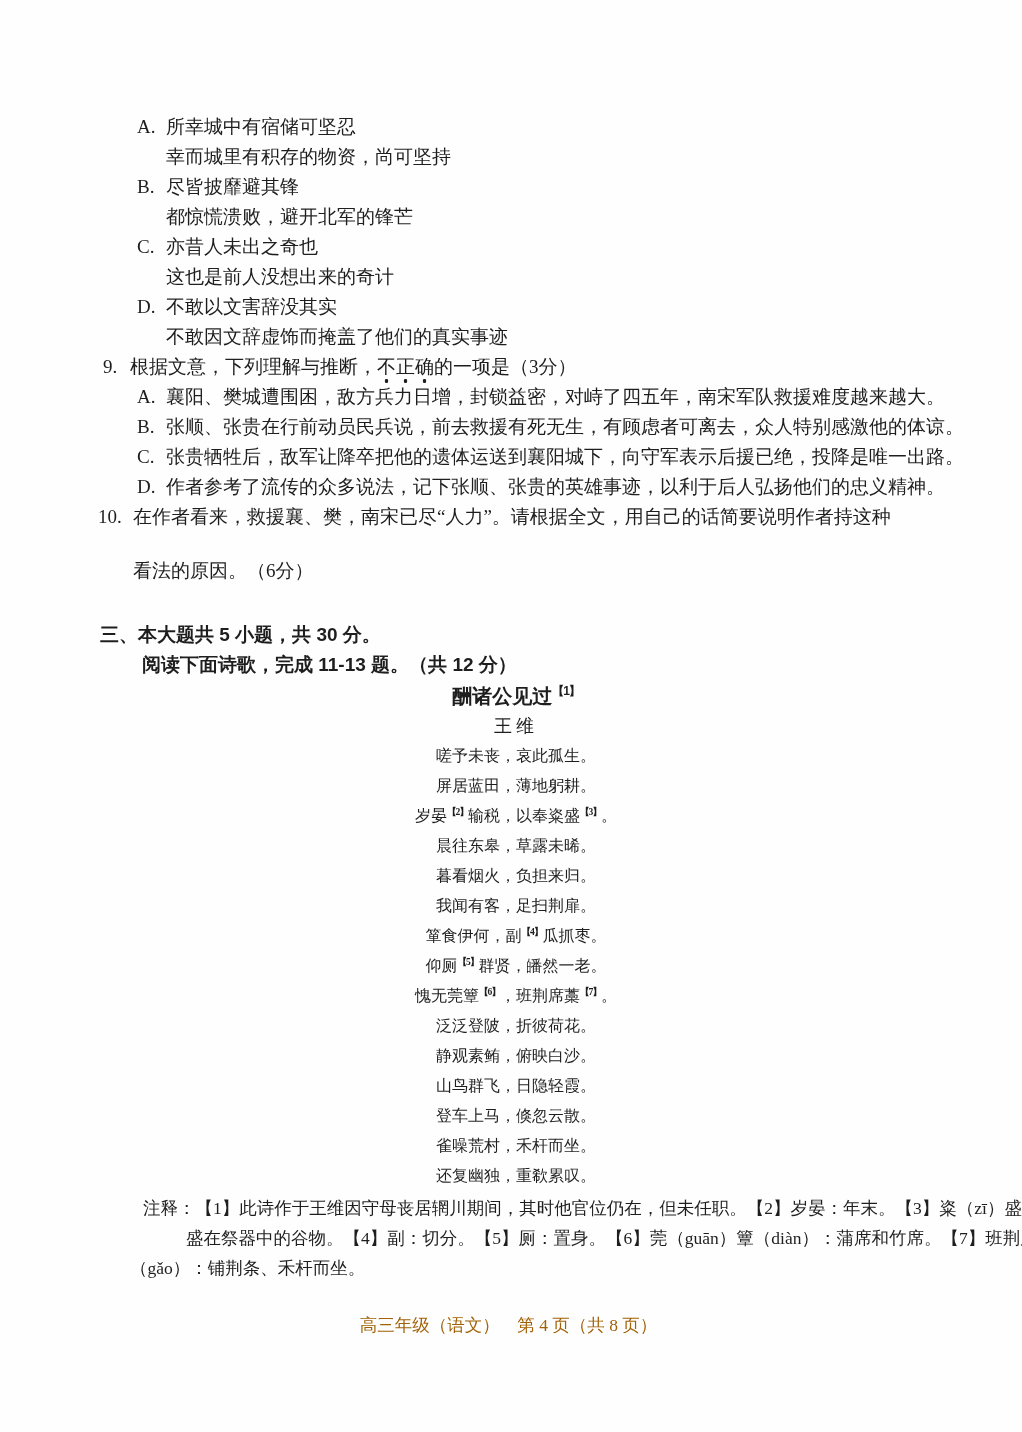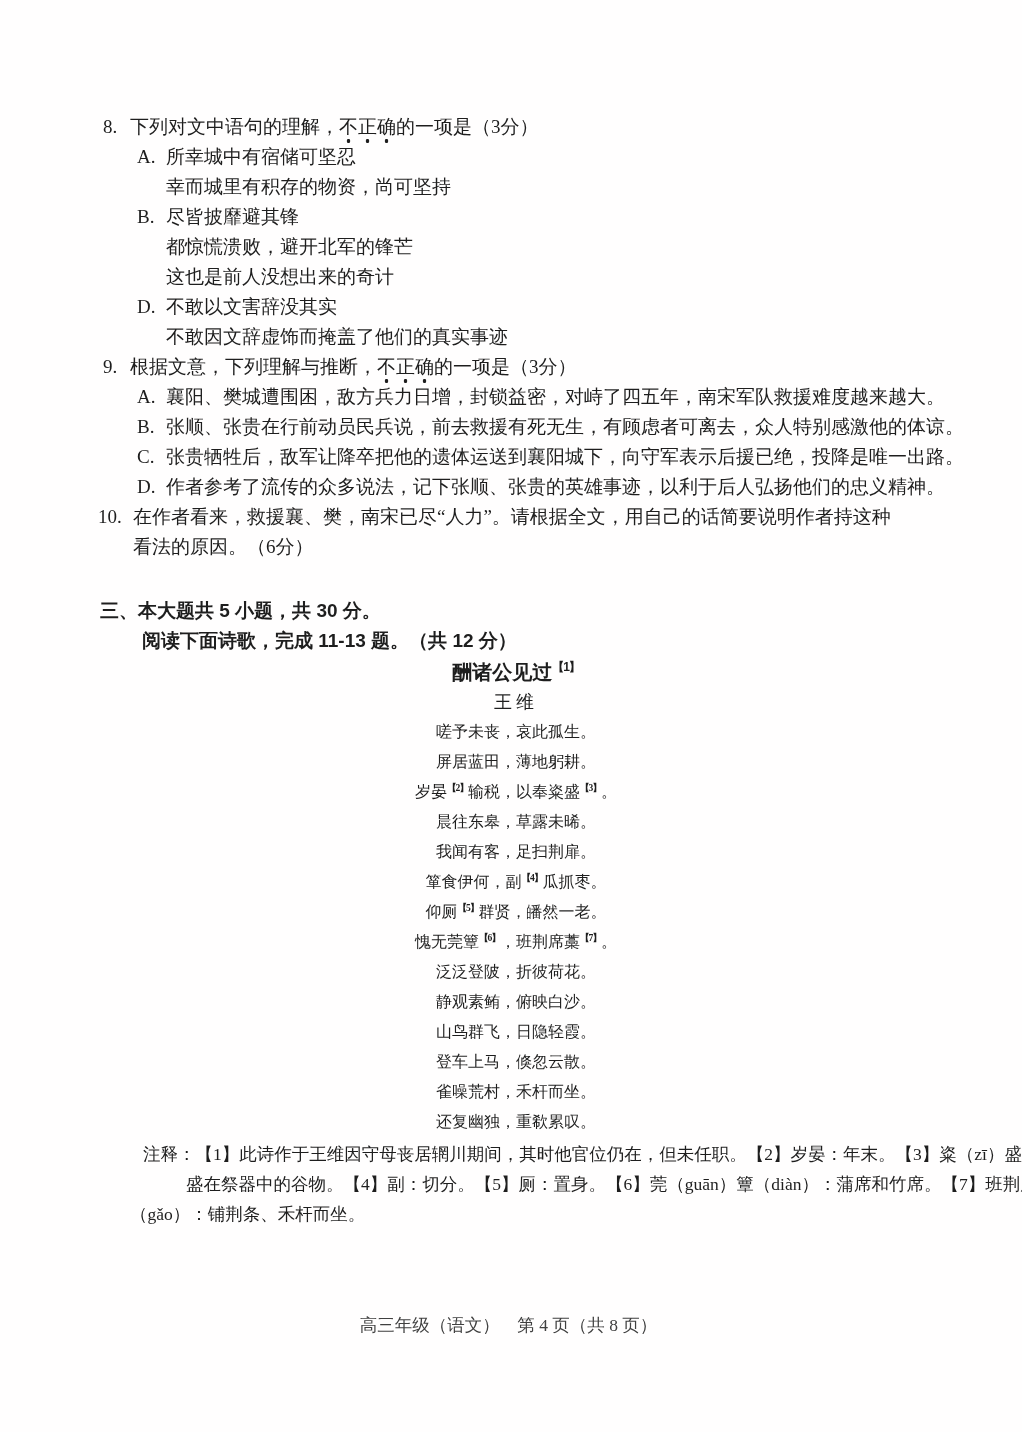--- a/index.html
+++ b/index.html
@@ -32,21 +32,21 @@
     background-image: radial-gradient(circle, #1e1e1e 1.7px, rgba(0,0,0,0) 2.1px);
     background-size: 1em 6px;
     background-repeat: repeat-x;
     background-position: 50% 100%;
     padding-bottom: 7px;
   }
   
   .opt { padding-left:37px; line-height:30px; white-space:nowrap; }
   .opt .optlabel { display:inline-block; min-width:29px; }
   .trans { padding-left:66px; line-height:30px; white-space:nowrap; }
-  .q10-wrap2 { padding-left:33px; }
+  .q10-wrap2 { padding-left:33px;margin-top:24px; }
   
   .sec-heading {
     margin-top:34px;
     font-family:"Liberation Sans","DejaVu Sans",sans-serif;
     font-weight:bold;
     line-height:30px; white-space:nowrap;
   }
   .sec-instruction {
     padding-left:42px;
     font-family:"Liberation Sans","DejaVu Sans",sans-serif;
@@ -77,38 +77,38 @@
   .note-l1 { margin-left:43px; }
   .note-l2 { margin-left:86px; }
   .note-l3 { margin-left:30px; }
   
   .footer {
     position:absolute;
     left:0; right:5px; top:1310px;
     text-align:center;
     font-size:17.5px;
     line-height:30px;
-    color:#404040;
+    color:#a16207;
   }
 </style>
 </head>
 <body>
 
 <div class="page">
   <div class="content">
 
     <section>
-      <div class="stem"><span class="qnum">8.</span><span>下列对文中语句的理解，</span><span class="emph">不正确</span><span>的一项是（3分）</span></div>
 
       <div class="opt"><span class="optlabel">A.</span><span>所幸城中有宿储可坚忍</span></div>
       <div class="trans">幸而城里有积存的物资，尚可坚持</div>
 
       <div class="opt"><span class="optlabel">B.</span><span>尽皆披靡避其锋</span></div>
       <div class="trans">都惊慌溃败，避开北军的锋芒</div>
 
+      <div class="opt"><span class="optlabel">C.</span><span>亦昔人未出之奇也</span></div>
       <div class="trans">这也是前人没想出来的奇计</div>
 
       <div class="opt"><span class="optlabel">D.</span><span>不敢以文害辞没其实</span></div>
       <div class="trans">不敢因文辞虚饰而掩盖了他们的真实事迹</div>
     </section>
 
     <section>
       <div class="stem"><span class="qnum">9.</span><span>根据文意，下列理解与推断，</span><span class="emph">不正确</span><span>的一项是（3分）</span></div>
 
       <div class="opt"><span class="optlabel">A.</span><span>襄阳、樊城遭围困，敌方兵力日增，封锁益密，对峙了四五年，南宋军队救援难度越来越大。</span></div>
@@ -125,20 +125,21 @@
     <div class="sec-heading">三、本大题共 5 小题，共 30 分。</div>
     <div class="sec-instruction">阅读下面诗歌，完成 11-13 题。（共 12 分）</div>
 
     <section class="poem">
       <div class="poem-title">酬诸公见过<sup class="note-sup">【1】</sup></div>
       <div class="poem-author">王维</div>
       <div class="poem-line">嗟予未丧，哀此孤生。</div>
       <div class="poem-line">屏居蓝田，薄地躬耕。</div>
       <div class="poem-line">岁晏<sup class="note-sup">【2】</sup>输税，以奉粢盛<sup class="note-sup">【3】</sup>。</div>
       <div class="poem-line">晨往东皋，草露未晞。</div>
+      <div class="poem-line">暮看烟火，负担来归。</div>
       <div class="poem-line">我闻有客，足扫荆扉。</div>
       <div class="poem-line">箪食伊何，副<sup class="note-sup">【4】</sup>瓜抓枣。</div>
       <div class="poem-line">仰厕<sup class="note-sup">【5】</sup>群贤，皤然一老。</div>
       <div class="poem-line">愧无莞簟<sup class="note-sup">【6】</sup>，班荆席藁<sup class="note-sup">【7】</sup>。</div>
       <div class="poem-line">泛泛登陂，折彼荷花。</div>
       <div class="poem-line">静观素鲔，俯映白沙。</div>
       <div class="poem-line">山鸟群飞，日隐轻霞。</div>
       <div class="poem-line">登车上马，倏忽云散。</div>
       <div class="poem-line">雀噪荒村，禾杆而坐。</div>
       <div class="poem-line">还复幽独，重欷累叹。</div>

